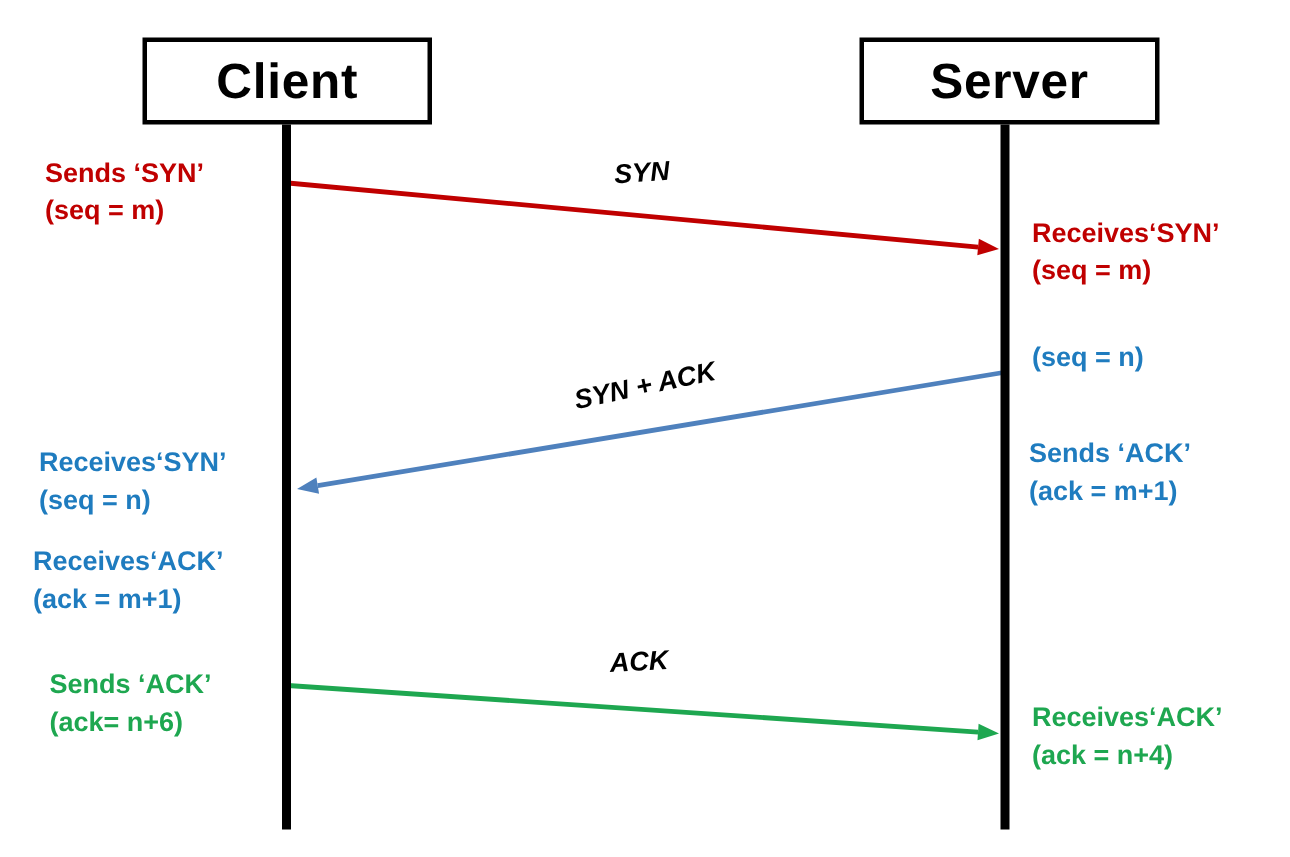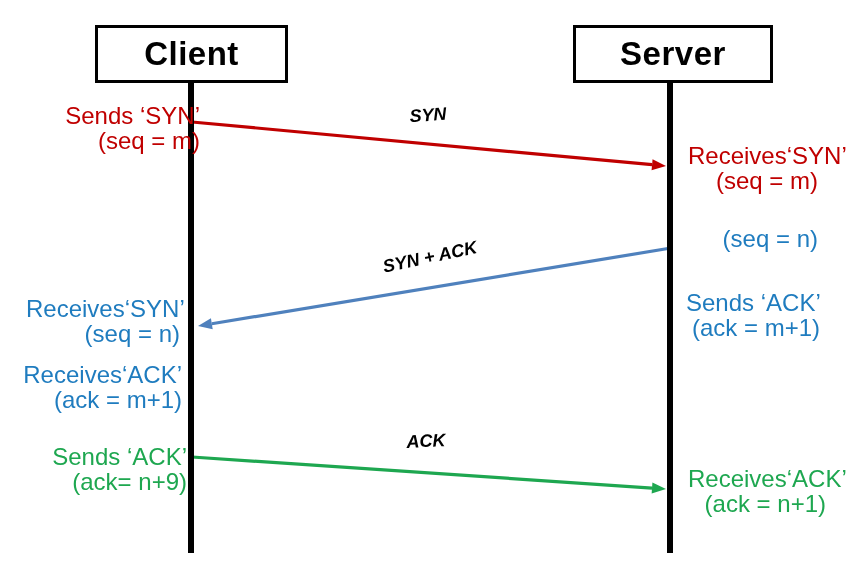--- a/index.html
+++ b/index.html
@@ -45,24 +45,24 @@
   #server-lifeline { left: 667px; }
   #arrow-layer {
     position: absolute;
     left: 0; top: 0;
     width: 860px;
     height: 571px;
     z-index: 0;
   }
   .note {
     position: absolute;
-    font-size: 24px;
-    font-weight: normal;
+    font-size: 18px;
+    font-weight: bold;
     line-height: 25px;
-    text-align: right;
+    text-align: left;
     white-space: nowrap;
     z-index: 3;
   }
   .note.red   { color: var(--red,   #C00000); }
   .note.blue  { color: var(--blue-text, #1F7CBF); }
   .note.green { color: var(--green, #1EA750); }
   .arrow-label {
     position: absolute;
     font-size: 18px;
     font-weight: bold;
@@ -121,32 +121,32 @@
   <div class="note blue" id="note-client-receives-syn">
     <div>Receives‘SYN’</div>
     <div>(seq = n)</div>
   </div>
   <div class="note blue" id="note-client-receives-ack">
     <div>Receives‘ACK’</div>
     <div>(ack = m+1)</div>
   </div>
   <div class="note green" id="note-client-sends-ack">
     <div>Sends ‘ACK’</div>
-    <div>(ack= n+9)</div>
+    <div>(ack= n+6)</div>
   </div>
 
   <div class="note red" id="note-server-receives-syn">
     <div>Receives‘SYN’</div>
     <div>(seq = m)</div>
   </div>
   <div class="note blue" id="note-server-sends-syn">
     <div>(seq = n)</div>
   </div>
   <div class="note blue" id="note-server-sends-ack">
     <div>Sends ‘ACK’</div>
     <div>(ack = m+1)</div>
   </div>
   <div class="note green" id="note-server-receives-ack">
     <div>Receives‘ACK’</div>
-    <div>(ack = n+1)</div>
+    <div>(ack = n+4)</div>
   </div>
 
 </div>
 
 </body></html>

